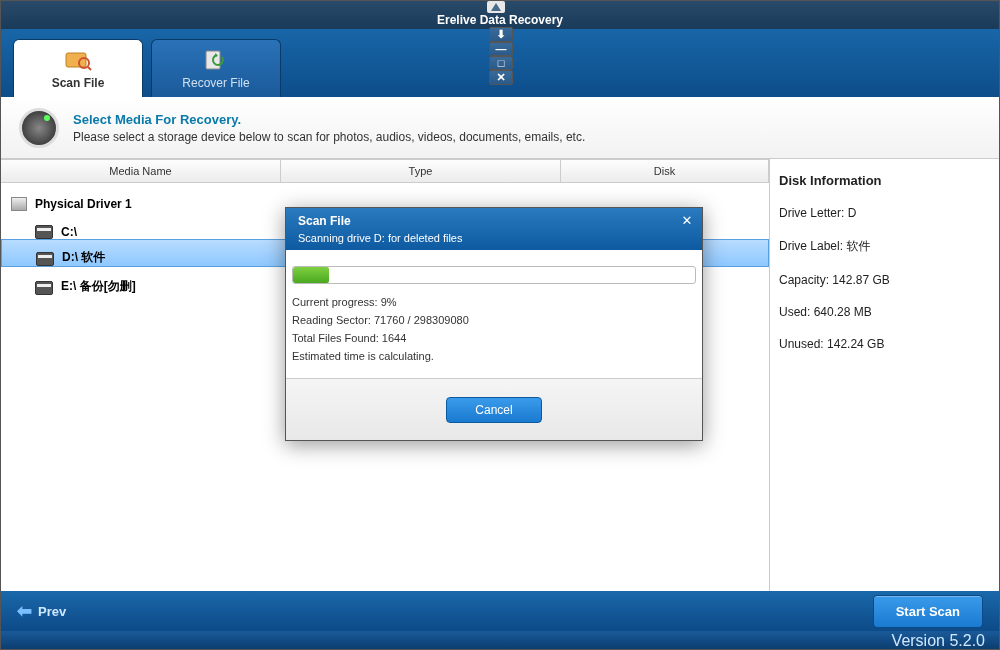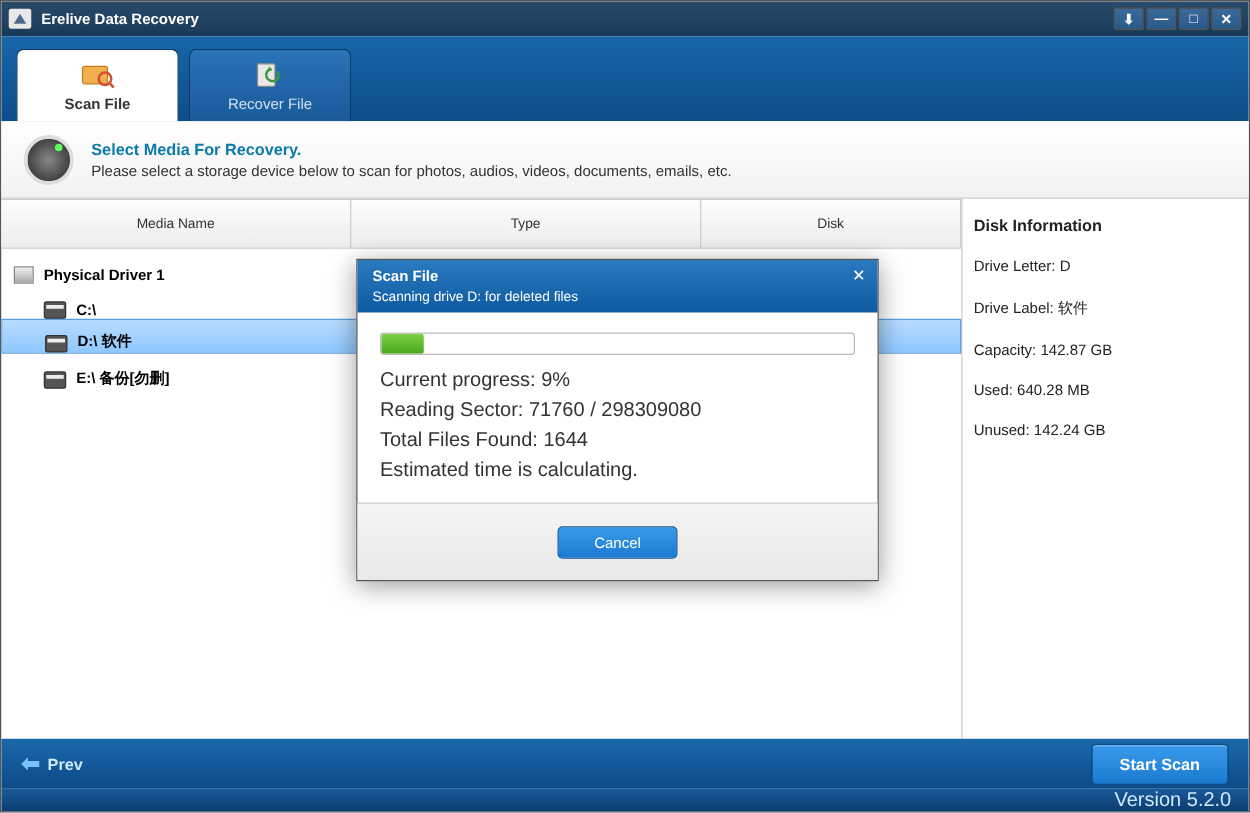--- a/index.html
+++ b/index.html
@@ -1,19 +1,19 @@
 <!DOCTYPE html>
 <html><head>
 <meta charset="utf-8">
 <style>
 * { margin: 0; padding: 0; box-sizing: border-box; font-family: Tahoma, Arial, sans-serif; }
 body { width: 1000px; height: 650px; overflow: hidden; background: #fff; border: 1px solid #555; position: relative; }
 
 
-.titlebar { height: 28px; background: linear-gradient(#2a4a6a, #1a3a5a); display: flex; align-items: center; padding: 0 6px; color: #fff; font-size: 12px; font-weight: bold; }
+.titlebar { height: 28px; background: linear-gradient(#2a4a6a, #1a3a5a); display: flex; align-items: center; padding: 0 6px; color: #fff; font-size: 12px; font-weight: bold; flex-direction: column; }
 .titlebar .logo { width: 18px; height: 16px; background: #e8e8e8; border-radius: 2px; margin-right: 8px; display: flex; align-items: center; justify-content: center; }
 .titlebar .logo svg { width: 14px; height: 12px; }
 .titlebar .spacer { flex: 1; }
 .winbtn { width: 24px; height: 18px; background: linear-gradient(#3a6a9a, #2a5a8a); border: 1px solid #555; margin-left: 2px; display: flex; align-items: center; justify-content: center; color: #fff; font-size: 11px; cursor: pointer; border-radius: 2px; }
 
 
 .tabbar { height: 68px; background: linear-gradient(#1866a8, #0d4d8a); display: flex; align-items: flex-end; padding: 0 12px; }
 .tab { width: 130px; height: 58px; background: linear-gradient(#2a72b8, #1a5a9a); border-radius: 6px 6px 0 0; margin-right: 8px; display: flex; flex-direction: column; align-items: center; justify-content: center; color: #d0e0f0; font-size: 12px; cursor: pointer; border: 1px solid #0a3a6a; border-bottom: none; }
 .tab.active { background: #fff; color: #333; font-weight: bold; }
 .tab-icon { width: 28px; height: 24px; margin-bottom: 4px; display: flex; align-items: center; justify-content: center; }
@@ -26,21 +26,21 @@
 .infostrip .desc { color: #333; font-size: 12px; }
 
 
 .content { display: flex; height: 432px; }
 .leftpane { flex: 1; position: relative; }
 .rightpane { width: 230px; border-left: 1px solid #ccc; padding: 14px 9px; font-size: 12px; color: #222; }
 .rightpane h3 { font-size: 13px; margin-bottom: 18px; }
 .rightpane .row { margin-bottom: 18px; }
 
 
-.thead { height: 40px; background: linear-gradient(#fdfdfd, #ececec); border-bottom: 1px solid #ccc; border-top: 1px solid #ccc; display: flex; font-size: 11px; color: #333; }
+.thead { height: 24px; background: linear-gradient(#fdfdfd, #ececec); border-bottom: 1px solid #ccc; border-top: 1px solid #ccc; display: flex; font-size: 11px; color: #333; }
 .thead .col { border-right: 1px solid #ccc; display: flex; align-items: center; justify-content: center; }
 .col-name { width: 280px; }
 .col-type { width: 280px; }
 .col-size { flex: 1; }
 
 
 .tree { font-size: 12px; color: #000; }
 .tree-row { height: 28px; display: flex; align-items: flex-end; padding-left: 10px; cursor: pointer; }
 .tree-row.bold { font-weight: bold; }
 .tree-row.selected { background: linear-gradient(#b8dcff, #8ec8ff); border: 1px solid #5aa0e0; }
@@ -48,21 +48,21 @@
 .drive-icon { width: 18px; height: 14px; background: #555; border-radius: 2px; margin-right: 8px; position: relative; border: 1px solid #333; }
 .drive-icon::after { content: ""; position: absolute; width: 14px; height: 3px; background: #eee; top: 2px; left: 1px; }
 .hdd-icon { width: 16px; height: 14px; background: linear-gradient(#eee, #aaa); border: 1px solid #888; margin-right: 8px; }
 
 
 .dialog { position: absolute; left: 284px; top: 206px; width: 418px; background: #fff; border: 1px solid #555; box-shadow: 0 4px 20px rgba(0,0,0,0.4); z-index: 100; }
 .dialog-title { height: 42px; background: linear-gradient(#2a7ac0, #0d5aa0); color: #fff; font-size: 12px; padding: 6px 12px; position: relative; }
 .dialog-title .t1 { font-weight: bold; margin-bottom: 4px; font-size: 12px; }
 .dialog-title .t2 { font-size: 11px; }
 .dialog-close { position: absolute; right: 6px; top: 4px; width: 18px; height: 16px; color: #fff; font-size: 13px; cursor: pointer; display: flex; align-items: center; justify-content: center; }
-.dialog-body { padding: 16px 18px 10px; font-size: 16px; color: #333; }
+.dialog-body { padding: 16px 6px 10px; font-size: 11px; color: #333; }
 .progress-track { width: 100%; height: 18px; background: #fff; border: 1px solid #bbb; border-radius: 3px; margin-bottom: 12px; overflow: hidden; }
 .progress-fill { height: 100%; background: linear-gradient(#7ed040, #4aa820); width: 9%; border-radius: 2px; }
 .dialog-body .line { margin-bottom: 6px; }
 .dialog-footer { height: 62px; background: linear-gradient(#f5f5f5, #e8e8e8); display: flex; align-items: center; justify-content: center; border-top: 1px solid #ccc; }
 .btn { padding: 5px 28px; background: linear-gradient(#3a9aea, #1a7ad0); color: #fff; border: 1px solid #0a5aa0; border-radius: 4px; font-size: 12px; cursor: pointer; }
 
 
 .bottombar { height: 40px; background: linear-gradient(#1a68aa, #0d4a88); display: flex; align-items: center; padding: 0 16px; }
 .bottombar .prev { display: flex; align-items: center; color: #cfe8ff; font-size: 13px; font-weight: bold; cursor: pointer; }
 .bottombar .prev .arrow { font-size: 18px; margin-right: 6px; color: #7ac0ff; }

